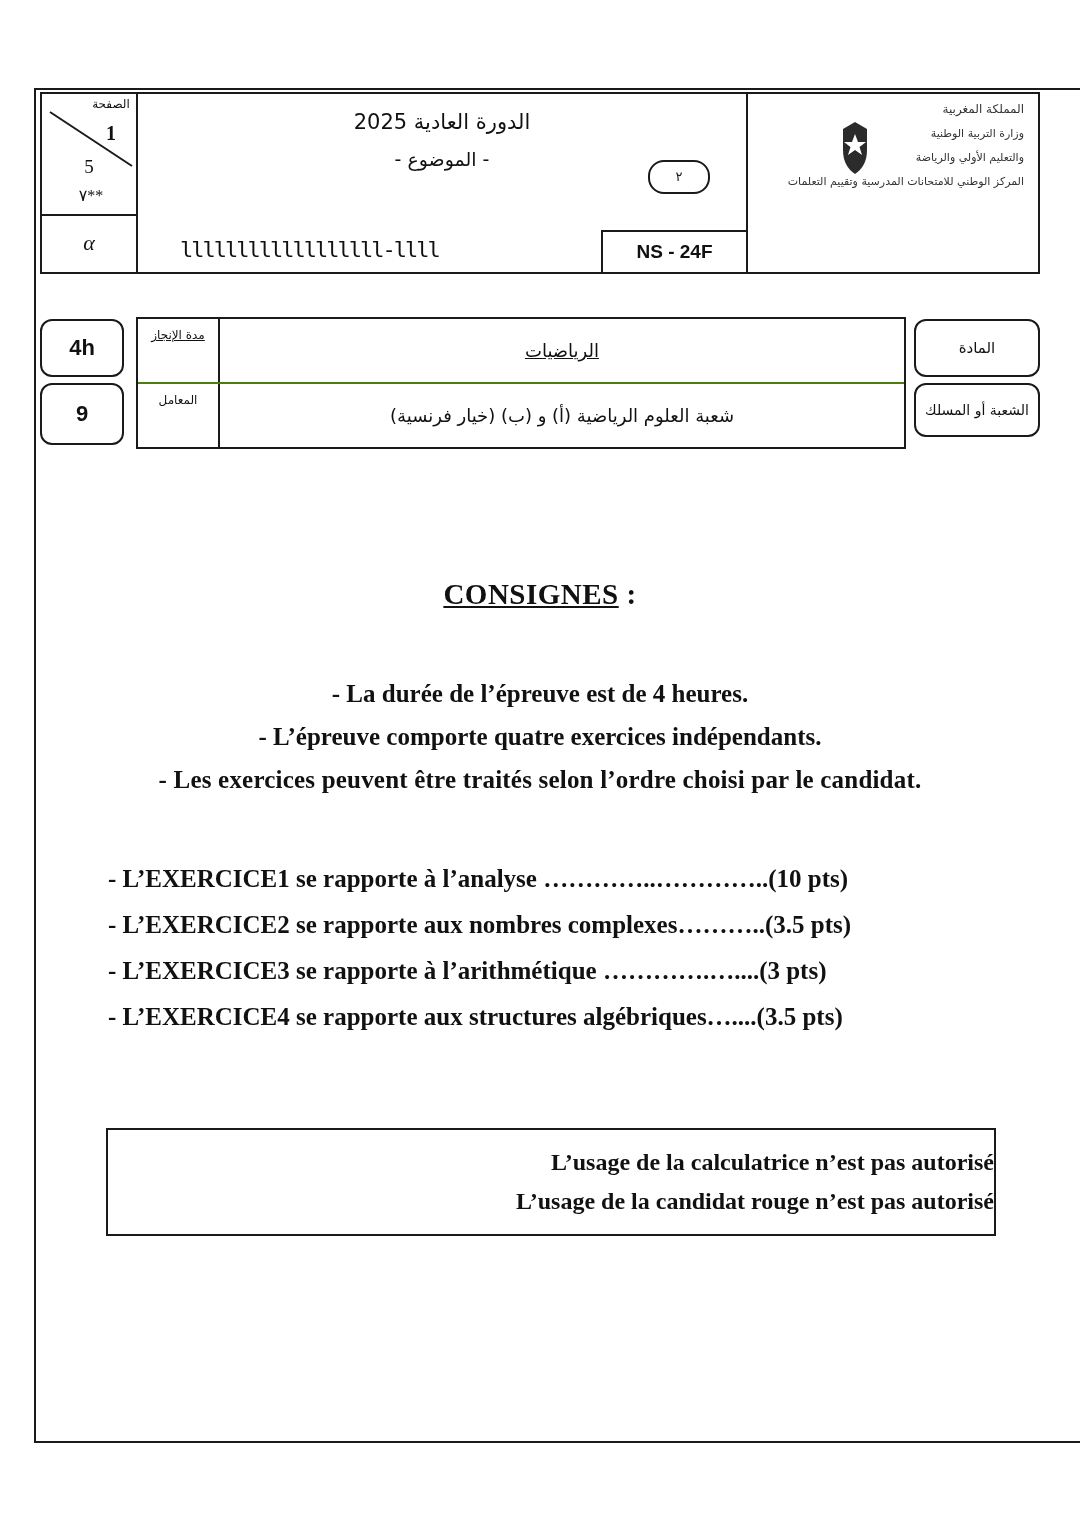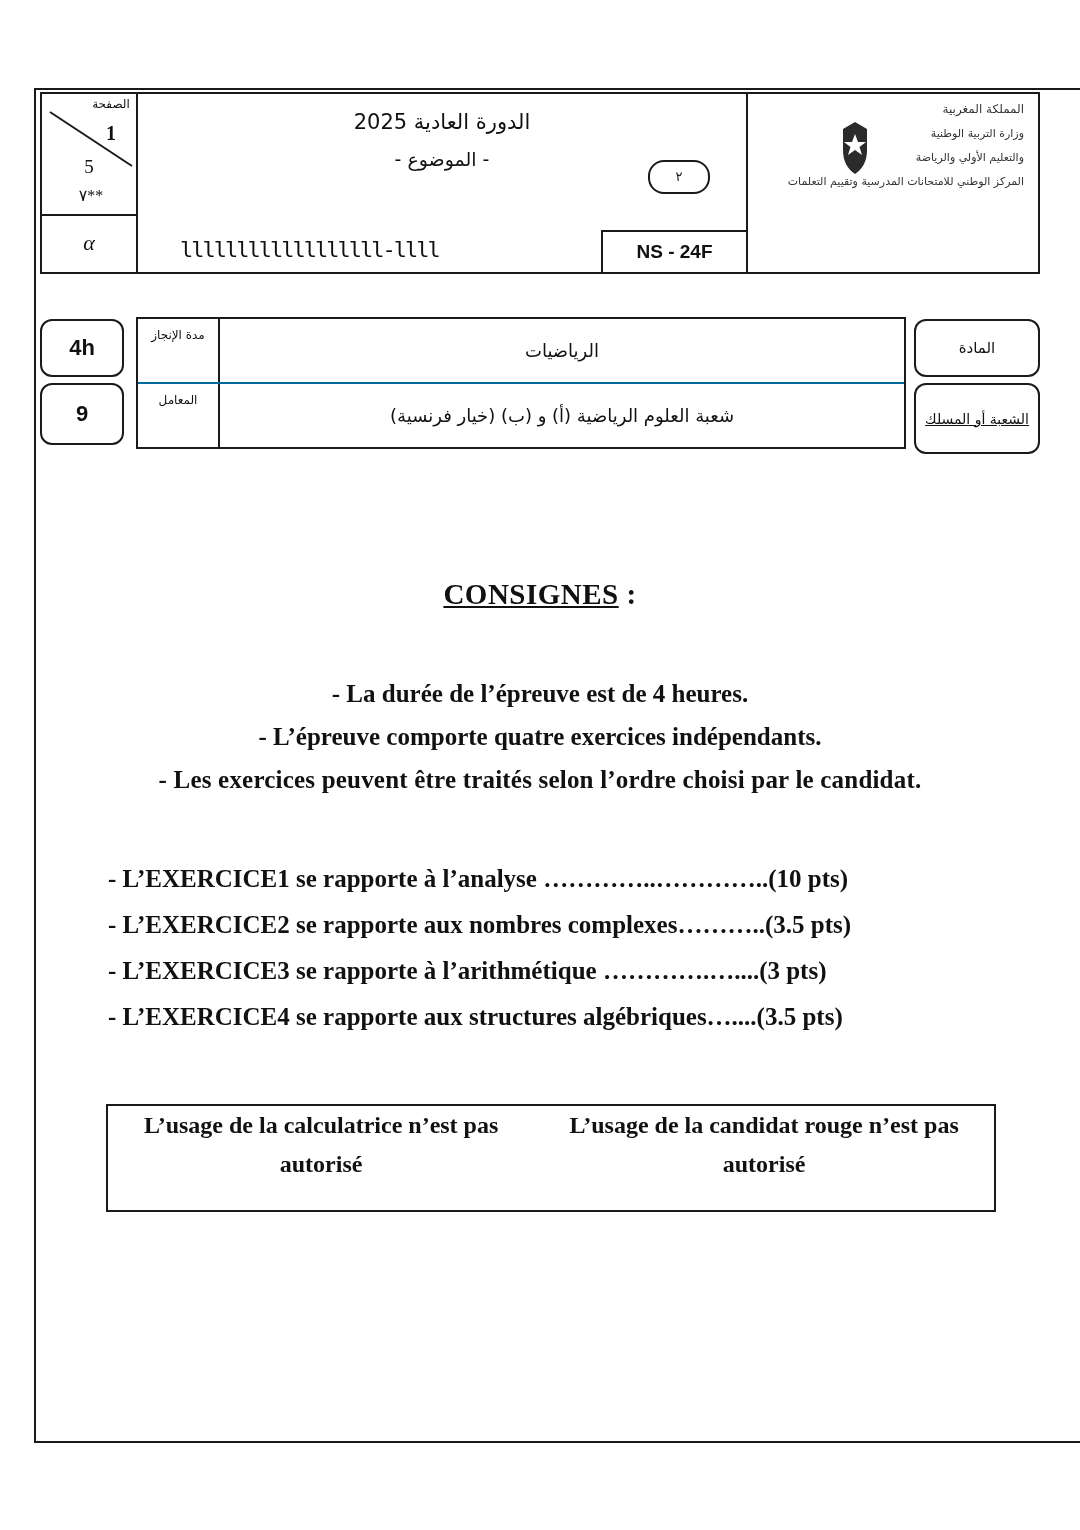--- a/index.html
+++ b/index.html
@@ -165,21 +165,21 @@
     height: 132px;
     border: 2px solid #1a1a1a;
     box-sizing: border-box;
     display: flex;
     flex-direction: column;
   }
   .band-row {
     flex: 1;
     display: flex;
   }
-  .band-row.first { border-bottom: 2px solid #0369a1; }
+  .band-row.first { border-bottom: 2px solid #4d7c0f; text-decoration: underline; }
   .band-lbl {
     width: 82px;
     border-right: 2px solid #1a1a1a;
     box-sizing: border-box;
     direction: rtl;
     text-align: center;
     font-family: "DejaVu Sans", sans-serif;
     font-size: 12px;
     padding-top: 8px;
     line-height: 1.35;
@@ -202,21 +202,21 @@
     border-radius: 12px;
     box-sizing: border-box;
     display: flex;
     align-items: center;
     justify-content: center;
     font-family: "Liberation Sans", sans-serif;
   }
   .tab-4h { left: 0; top: 2px; width: 84px; height: 58px; font-size: 22px; font-weight: bold; }
   .tab-9  { left: 0; top: 66px; width: 84px; height: 62px; font-size: 22px; font-weight: bold; }
   .tab-mat{ left: 874px; top: 2px; width: 126px; height: 58px; font-size: 15px; direction: rtl; font-family: "DejaVu Sans", sans-serif;}
-  .tab-fil{ left: 874px; top: 66px; width: 126px; height: 71px; font-size: 14px; direction: rtl; font-family: "DejaVu Sans", sans-serif; text-decoration: underline;}
+  .tab-fil{ left: 874px; top: 66px; width: 126px; height: 54px; font-size: 14px; direction: rtl; font-family: "DejaVu Sans", sans-serif;}
 
   
   .consignes-title {
     position: absolute;
     left: 0;
     top: 578px;
     width: 1080px;
     text-align: center;
     font-size: 29px;
     font-weight: bold;
@@ -245,28 +245,28 @@
     width: 880px;
     font-size: 25px;
     font-weight: bold;
     line-height: 1.84;
   }
   .exercices div { white-space: nowrap; }
 
   .notice-box {
     position: absolute;
     left: 106px;
-    top: 1104px;
+    top: 1128px;
     width: 890px;
     height: 108px;
     border: 2px solid #1a1a1a;
     box-sizing: border-box;
     display: flex;
-    flex-direction: row;
-    align-items: flex-start;
+    flex-direction: column;
+    align-items: flex-end;
     justify-content: center;
     font-size: 24px;
     font-weight: bold;
     line-height: 1.62;
   }
   .notice-box .nb-line { text-align: center; }
 </style>
 </head>
 <body>
 

